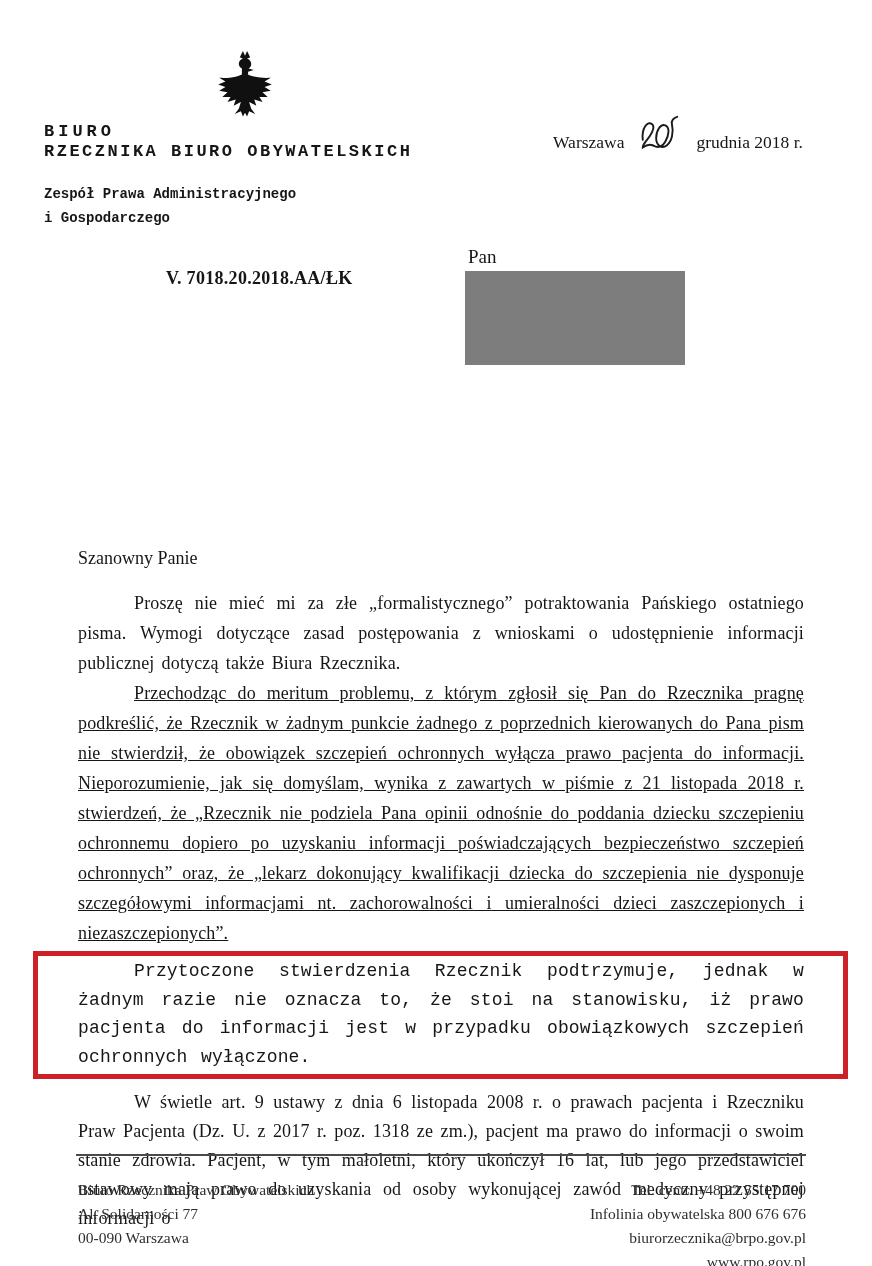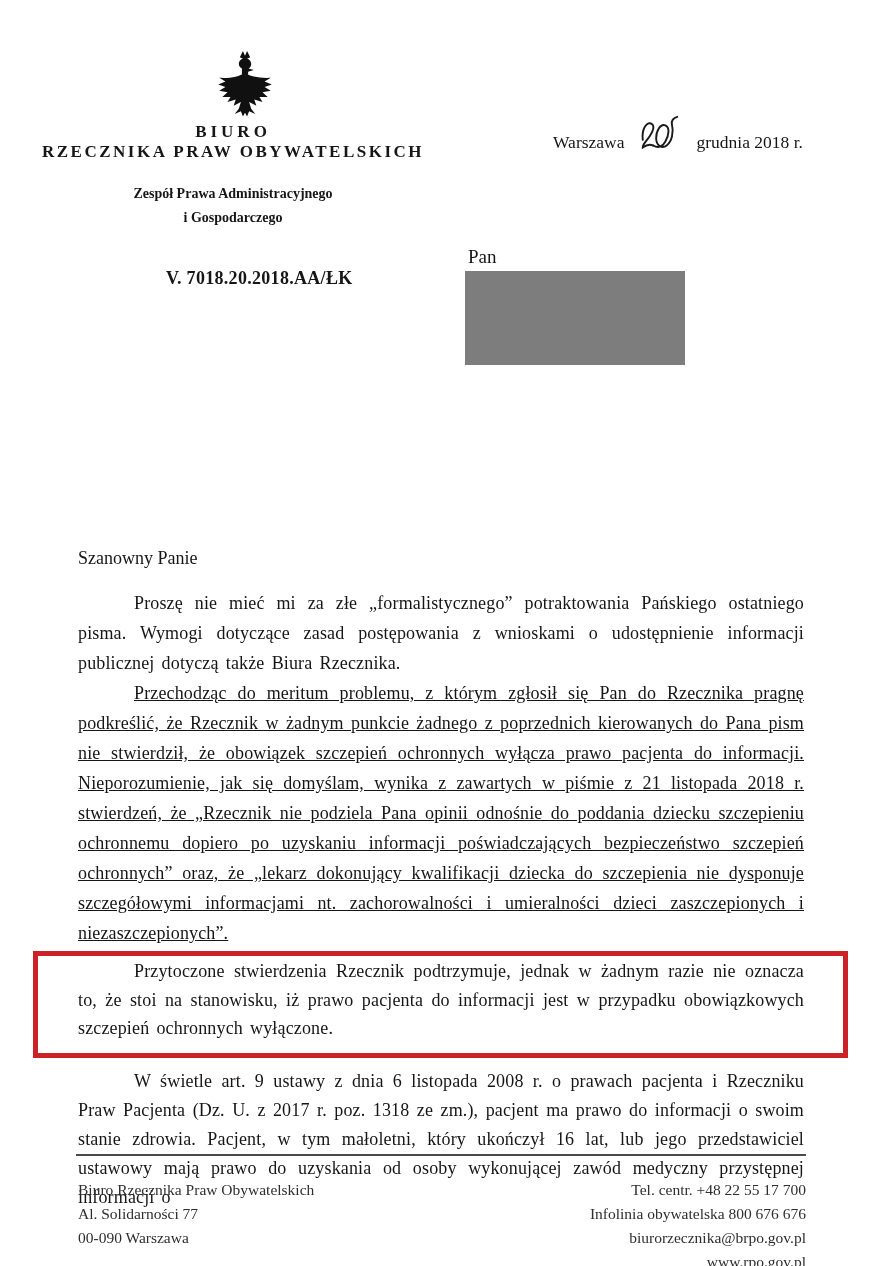--- a/index.html
+++ b/index.html
@@ -9,22 +9,22 @@
     margin:0 auto;
     background:#ffffff;
     font-family:"Liberation Serif", serif;
     color:#161616;
     overflow:hidden;
   }
 
   
   .emblem{position:absolute;left:217px;top:50px;width:56px;height:68px;}
   .letterhead{
-    position:absolute;left:38px;top:122px;width:390px;
-    text-align:center;
+    position:absolute;left:44px;top:122px;width:390px;
+    font-family:Liberation Mono, monospace;
   }
   .office-line1{font-weight:bold;font-size:17px;letter-spacing:4px;line-height:20px;}
   .office-line2{font-weight:bold;font-size:17px;letter-spacing:2.5px;line-height:20px;}
   .unit{margin-top:20px;}
   .unit-line{font-weight:bold;font-size:14px;line-height:24px;}
 
   
   .dateline{
     position:absolute;left:553px;top:128px;width:280px;
     display:flex;align-items:center;gap:12px;
@@ -48,21 +48,22 @@
     text-align:justify;
   }
   .greeting{font-size:18px;}
   .para{margin:0;text-indent:56px;word-spacing:2.5px;letter-spacing:.15px;}
   .p1{margin-top:15px;}
   .p2{text-decoration:underline;}
   .p4{margin-top:9px;line-height:29px;}
   .highlight-wrap{
     margin:3px -44px 0 -45px;
     border:5px solid #cc2127;
-    padding:1px 39px 10px 40px;
+    padding:1px 39px 3px 40px;
+    font-family:Liberation Mono, monospace;
   }
   .highlight-wrap .para{margin-top:0;line-height:28.5px;}
 
   
   .footer-divider{
     position:absolute;left:76px;top:1154px;width:730px;height:2px;
     background:#4a4a4a;
   }
   .footer{
     position:absolute;left:78px;top:1178px;width:728px;
@@ -84,21 +85,21 @@
         C21,26 13,27.5 2,27
         L8,30.5 L1,33.5 L8,36 L2,39.5 L10,41 L5,45.5 L13,45.5 L10,50.5 L18,48 L16,54 L23,50.5
         L21,57 L17,62 L23,59.5 L25,64.5 L27,61 L29,64.5 L31,59.5 L37,62 L33,57
         L31,50.5 L38,54 L36,48 L44,50.5 L41,45.5 L49,45.5 L44,41 L52,39.5 L46,36 L53,33.5 L46,30.5 L52,27
         C41,27.5 33,26 27,22 Z"></path>
     </g>
   </svg>
 
   <div class="letterhead">
     <div class="office-line1">BIURO</div>
-    <div class="office-line2">RZECZNIKA PRAW OBYWATELSKICH</div>
+    <div class="office-line2">RZECZNIKA BIURO OBYWATELSKICH</div>
     <div class="unit">
       <div class="unit-line">Zespół Prawa Administracyjnego</div>
       <div class="unit-line">i Gospodarczego</div>
     </div>
   </div>
 
   <div class="dateline">
     <span>Warszawa</span>
     <svg class="handwritten-day" width="44" height="42" viewBox="0 0 46 42" aria-hidden="true">
       <g fill="none" stroke="#1a1a1a" stroke-width="2" stroke-linecap="round">

